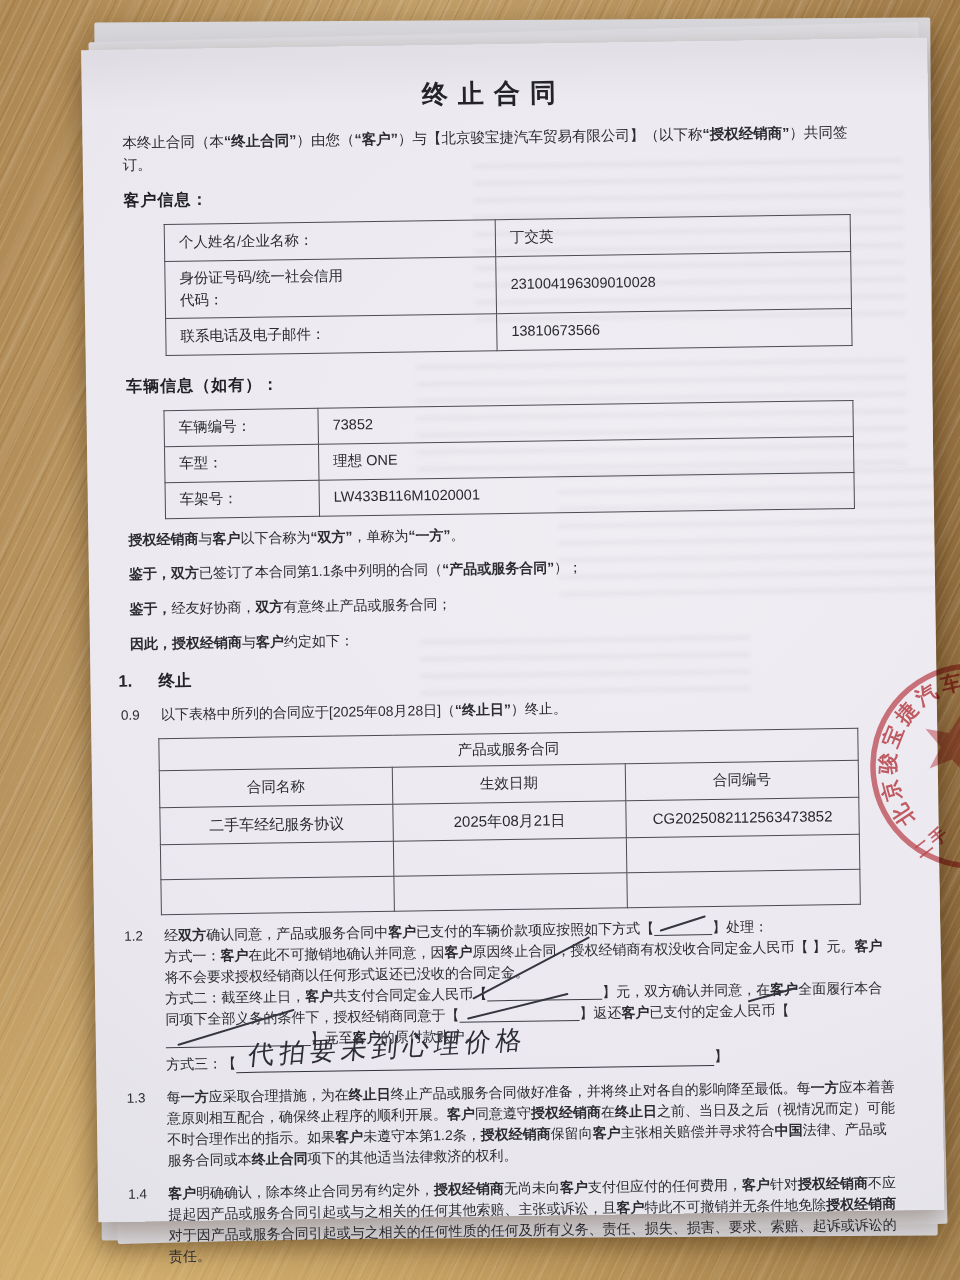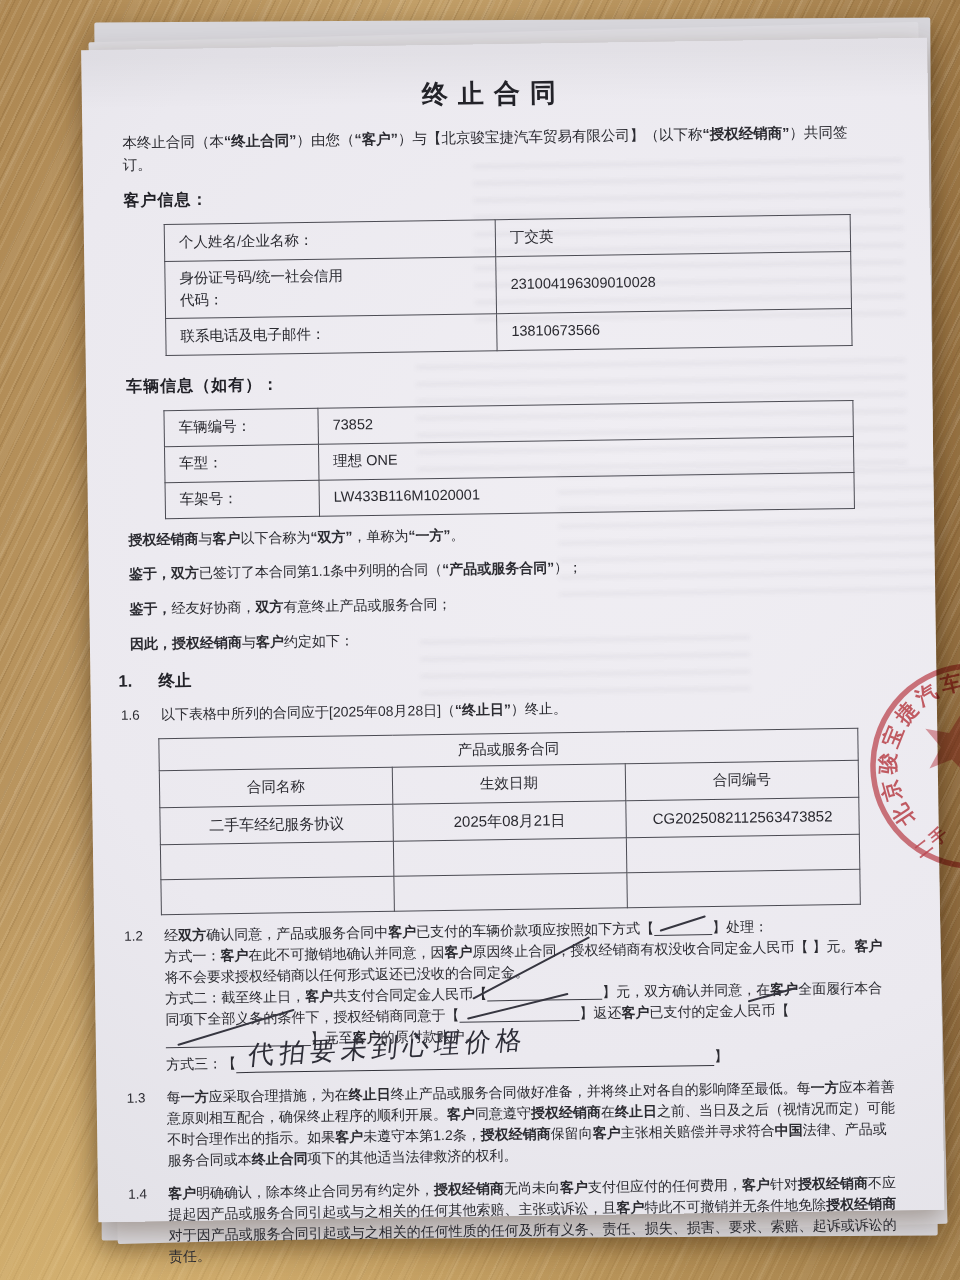--- a/index.html
+++ b/index.html
@@ -161,21 +161,21 @@
   <p class="para spaced"><b>鉴于，双方</b>已签订了本合同第1.1条中列明的合同（<b>“产品或服务合同”</b>）；</p>
   <p class="para spaced"><b>鉴于，</b>经友好协商，<b>双方</b>有意终止产品或服务合同；</p>
   <p class="para spaced"><b>因此，授权经销商</b>与<b>客户</b>约定如下：</p>
 
   <div class="section-head">
     <span class="no">1.</span>
     <span>终止</span>
   </div>
 
   <div class="clause">
-    <span class="no">1.6</span>
+    <span class="no">0.9</span>
     <div class="body">以下表格中所列的合同应于[2025年08月28日]（<b>“终止日”</b>）终止。</div>
   </div>
 
   <table class="contract-table">
     <tbody>
         <tr class="cap">
       <td colspan="3">产品或服务合同</td>
     </tr>
     <tr class="hdr">
       <td class="c1">合同名称</td>

